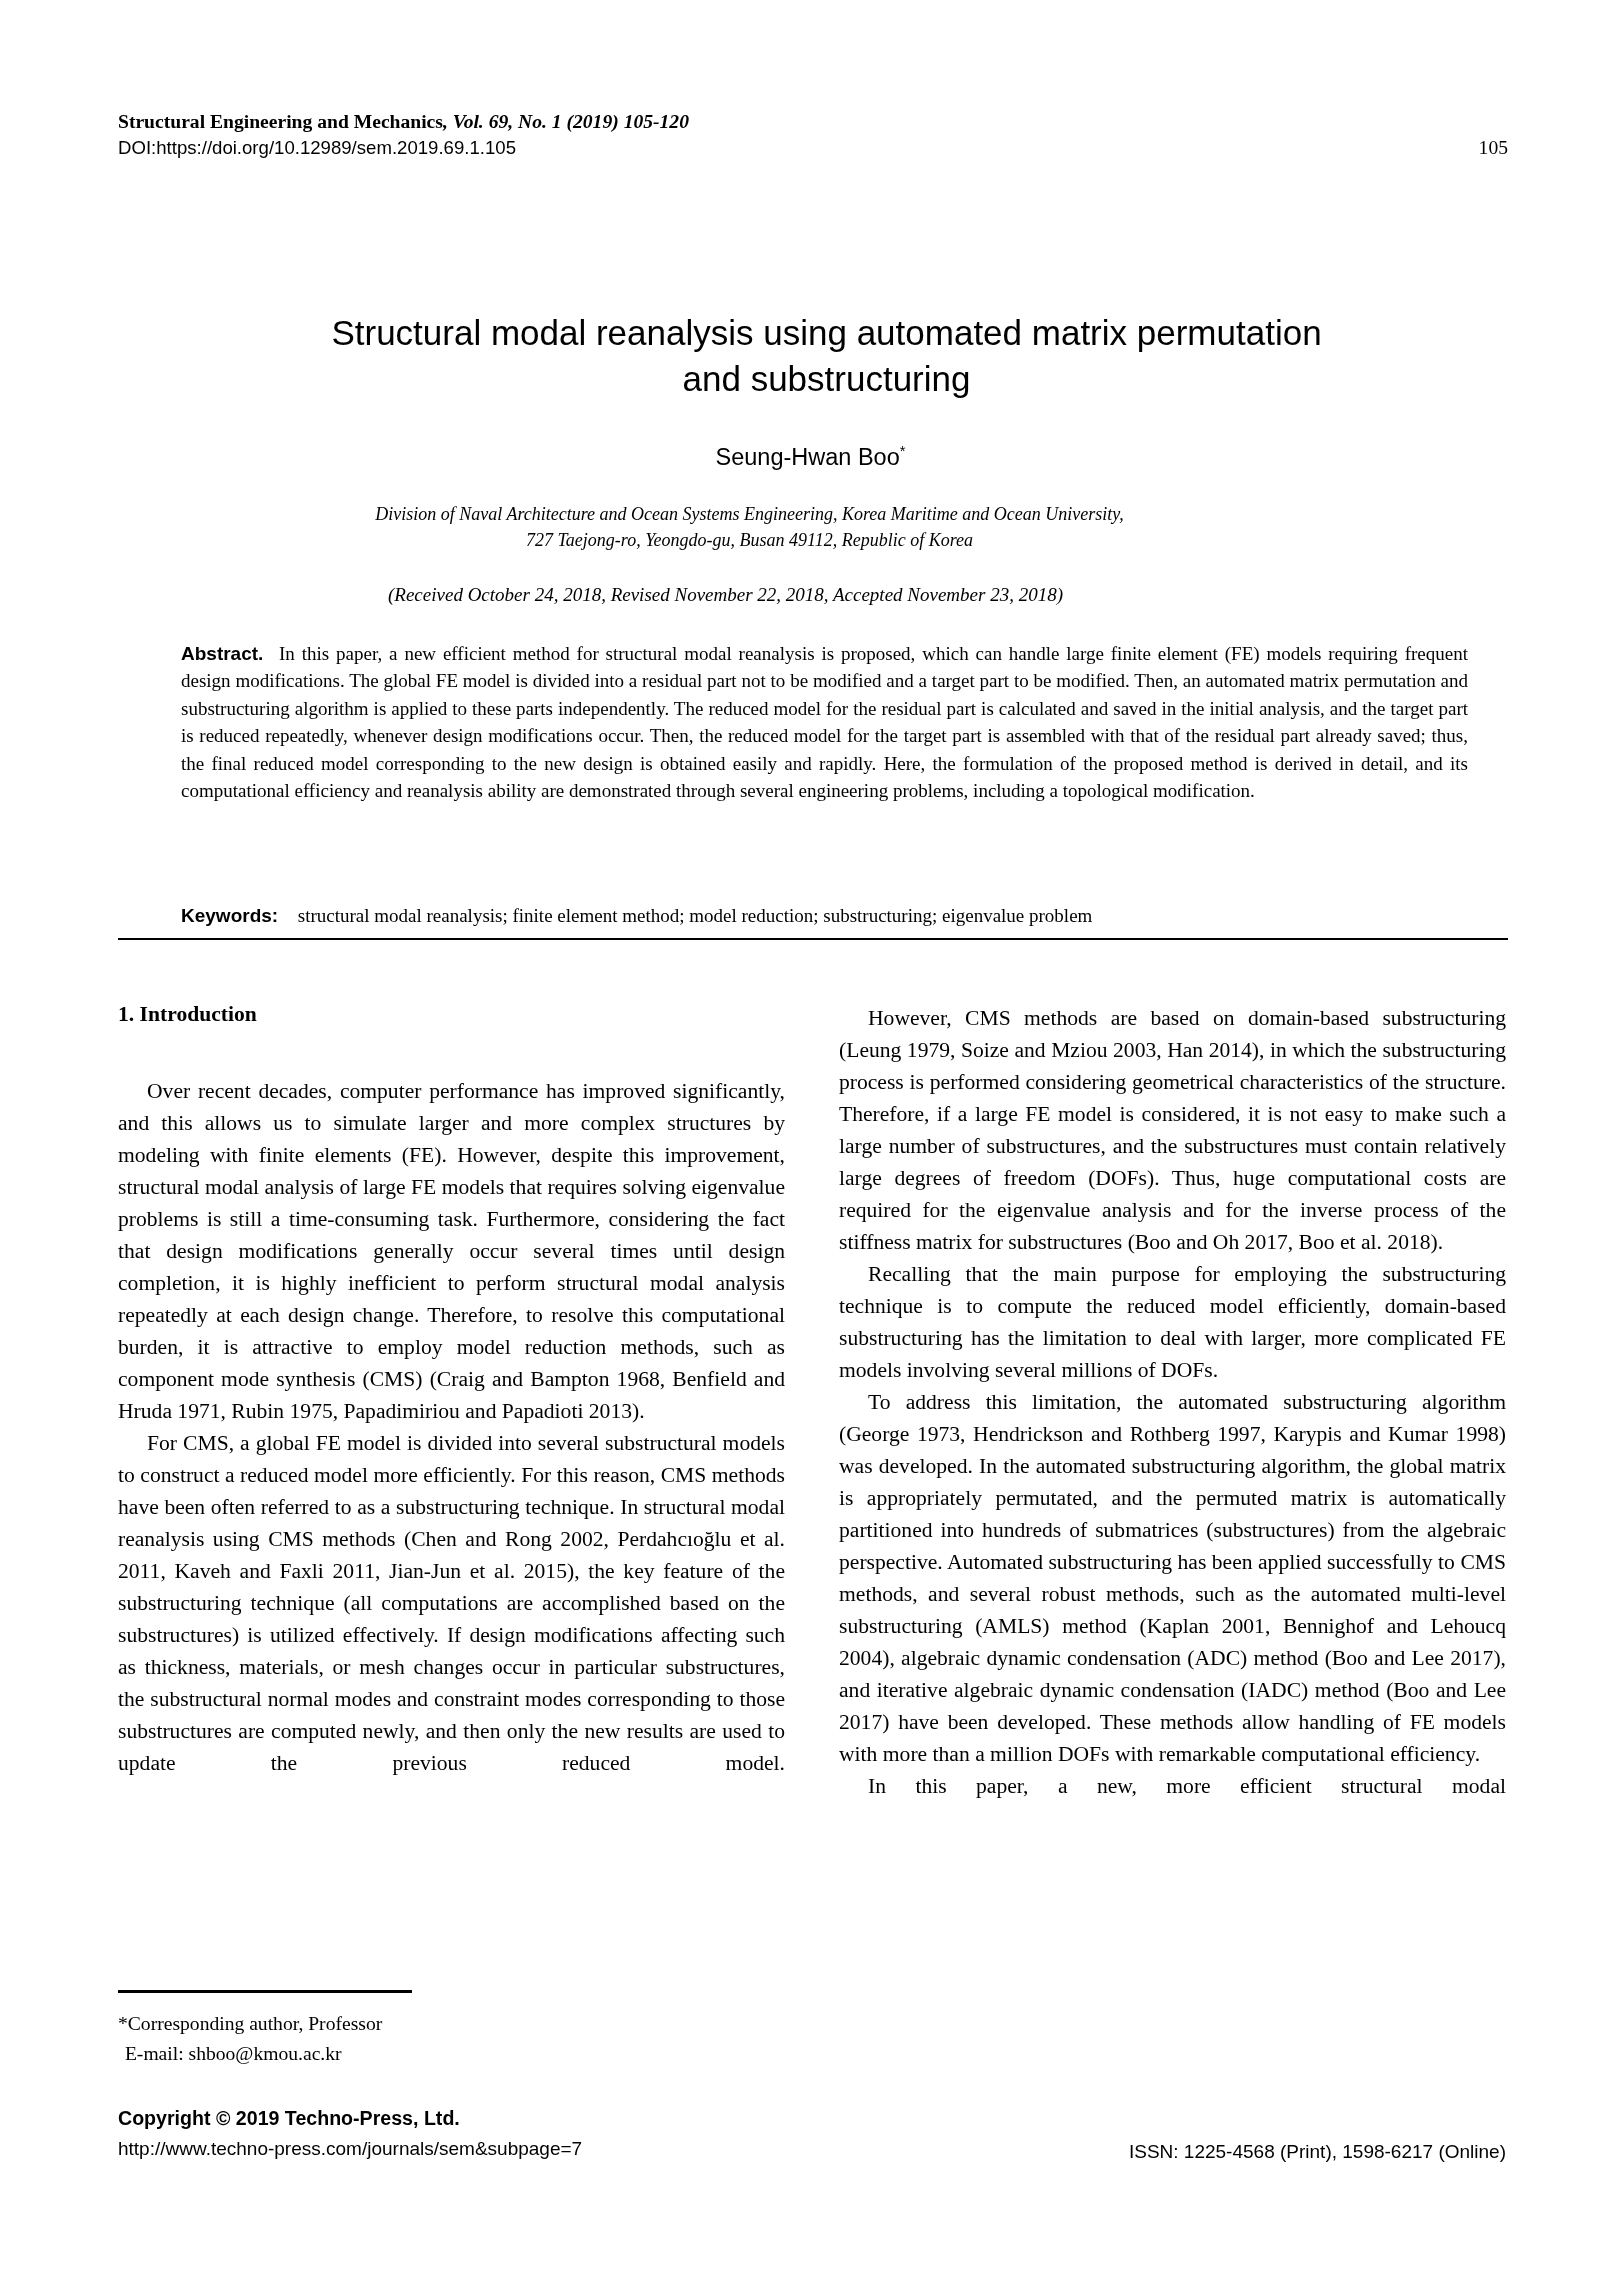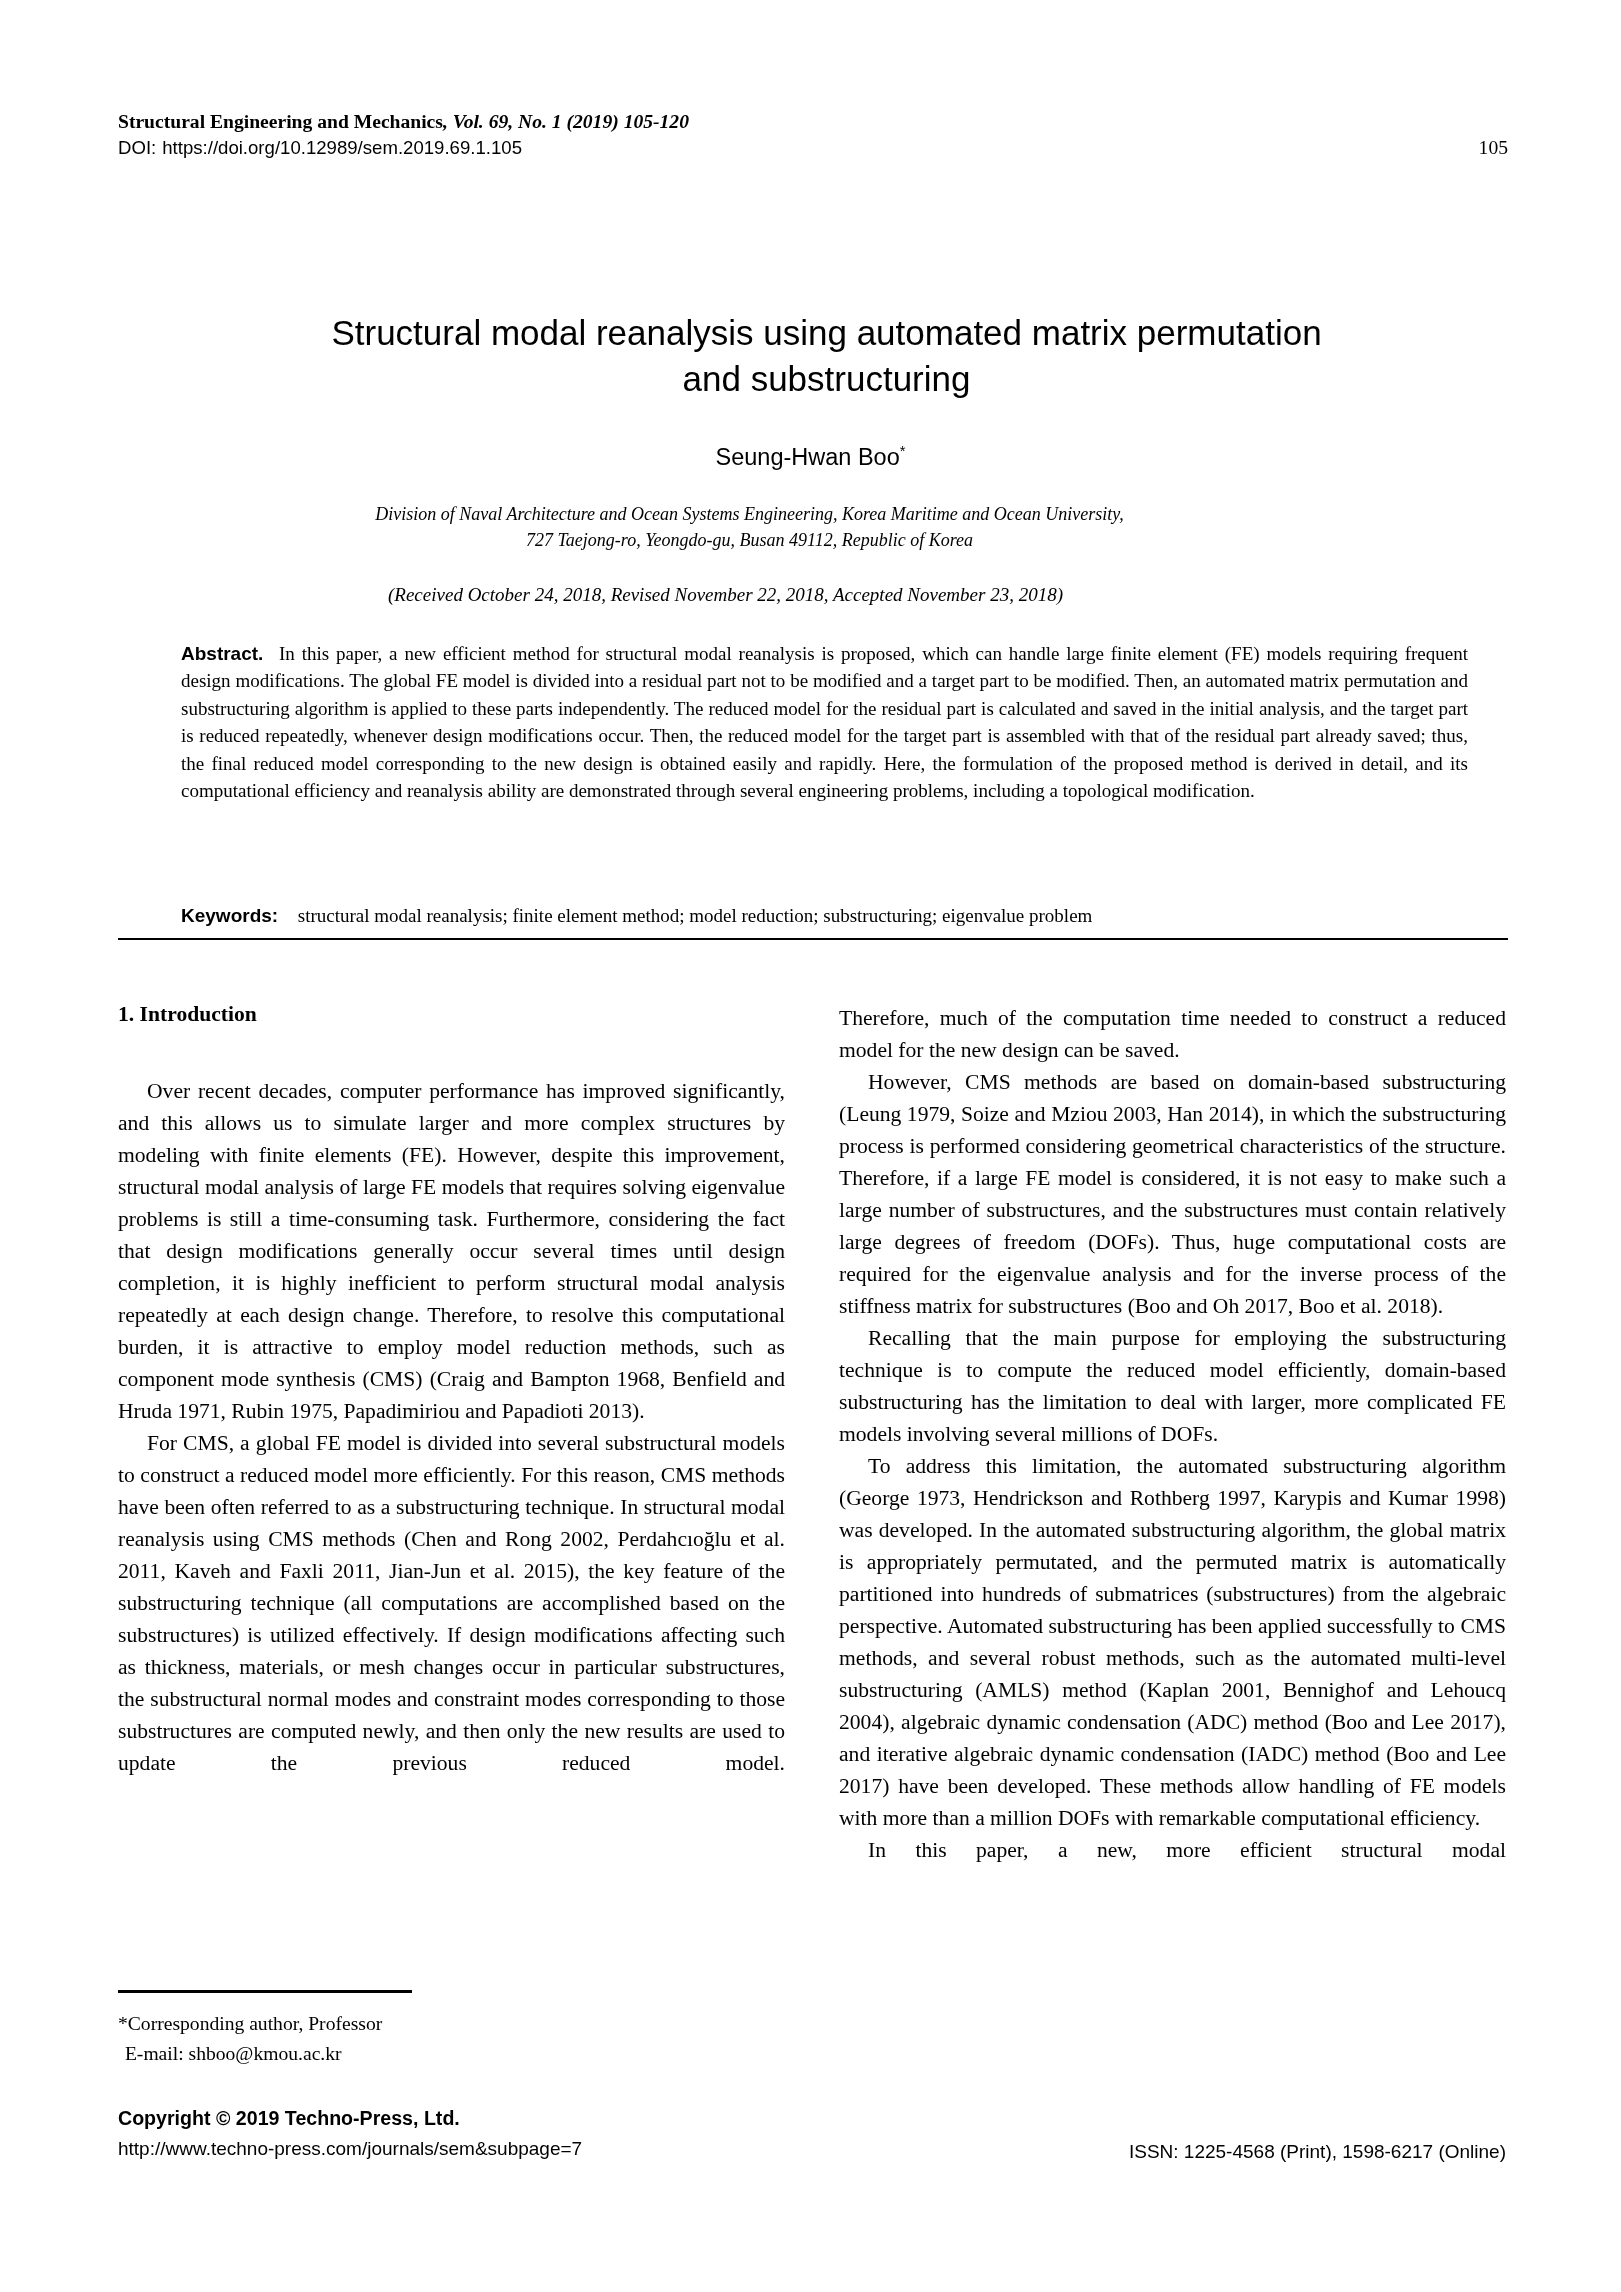--- a/index.html
+++ b/index.html
@@ -11,21 +11,21 @@
     color:#000;
     font-family:"Liberation Serif", serif;
     overflow:hidden;
   }
   
   .header{position:absolute;left:118px;top:110px;width:1390px;}
   .header-line1{font-family:"Liberation Serif",serif;font-weight:bold;font-size:19.6px;line-height:23.5px;}
   .journal-issue{font-style:italic;}
   .header-line2{display:flex;justify-content:space-between;align-items:baseline;margin-top:3.9px;
     font-family:"Liberation Sans",sans-serif;font-size:18.6px;line-height:22.5px;}
-  .doi-label{margin-right:6px;}
+  .doi-label{margin-right:0;}
   .page-number{font-family:"Liberation Serif",serif;font-size:19.6px;}
   
   .title{position:absolute;left:0;top:294px;width:1621px;margin:16px;text-align:center;
     font-family:"Liberation Sans",sans-serif;font-weight:400;font-size:35px;line-height:46px;}
   .title-line{display:block;}
   .author{position:absolute;left:0;top:438px;width:1621px;text-align:center;
     font-family:"Liberation Sans",sans-serif;font-size:23.5px;line-height:27.4px;}
   .author sup{font-size:14.7px;}
   .affiliation{position:absolute;left:0;top:502px;width:1499px;text-align:center;
     font-family:Liberation Serif, serif;font-style:italic;font-size:18px;line-height:25.5px;}
@@ -102,21 +102,20 @@
 
   <div class="rule-full"></div>
 
   <section class="col col-left">
     <h2 class="section-heading">1. Introduction</h2>
     <p class="indent">Over recent decades, computer performance has improved significantly, and this allows us to simulate larger and more complex structures by modeling with finite elements (FE). However, despite this improvement, structural modal analysis of large FE models that requires solving eigenvalue problems is still a time-consuming task. Furthermore, considering the fact that design modifications generally occur several times until design completion, it is highly inefficient to perform structural modal analysis repeatedly at each design change. Therefore, to resolve this computational burden, it is attractive to employ model reduction methods, such as component mode synthesis (CMS) (Craig and Bampton 1968, Benfield and Hruda 1971, Rubin 1975, Papadimiriou and Papadioti 2013).</p>
     <p class="indent cont">For CMS, a global FE model is divided into several substructural models to construct a reduced model more efficiently. For this reason, CMS methods have been often referred to as a substructuring technique. In structural modal reanalysis using CMS methods (Chen and Rong 2002, Perdahcıoğlu et al. 2011, Kaveh and Faxli 2011, Jian-Jun et al. 2015), the key feature of the substructuring technique (all computations are accomplished based on the substructures) is utilized effectively. If design modifications affecting such as thickness, materials, or mesh changes occur in particular substructures, the substructural normal modes and constraint modes corresponding to those substructures are computed newly, and then only the new results are used to update the previous reduced model.</p>
   </section>
 
   <section class="col col-right">
-    <p>Therefore, much of the computation time needed to construct a reduced model for the new design can be saved.</p>
     <p class="indent">However, CMS methods are based on domain-based substructuring (Leung 1979, Soize and Mziou 2003, Han 2014), in which the substructuring process is performed considering geometrical characteristics of the structure. Therefore, if a large FE model is considered, it is not easy to make such a large number of substructures, and the substructures must contain relatively large degrees of freedom (DOFs). Thus, huge computational costs are required for the eigenvalue analysis and for the inverse process of the stiffness matrix for substructures (Boo and Oh 2017, Boo et al. 2018).</p>
     <p class="indent">Recalling that the main purpose for employing the substructuring technique is to compute the reduced model efficiently, domain-based substructuring has the limitation to deal with larger, more complicated FE models involving several millions of DOFs.</p>
     <p class="indent">To address this limitation, the automated substructuring algorithm (George 1973, Hendrickson and Rothberg 1997, Karypis and Kumar 1998) was developed. In the automated substructuring algorithm, the global matrix is appropriately permutated, and the permuted matrix is automatically partitioned into hundreds of submatrices (substructures) from the algebraic perspective. Automated substructuring has been applied successfully to CMS methods, and several robust methods, such as the automated multi-level substructuring (AMLS) method (Kaplan 2001, Bennighof and Lehoucq 2004), algebraic dynamic condensation (ADC) method (Boo and Lee 2017), and iterative algebraic dynamic condensation (IADC) method (Boo and Lee 2017) have been developed. These methods allow handling of FE models with more than a million DOFs with remarkable computational efficiency.</p>
     <p class="indent cont">In this paper, a new, more efficient structural modal</p>
   </section>
 
   <div class="footnote">
     <div class="footnote-rule"></div>
     <div>*Corresponding author, Professor</div>
     <div class="email-line">E-mail: shboo@kmou.ac.kr</div>

